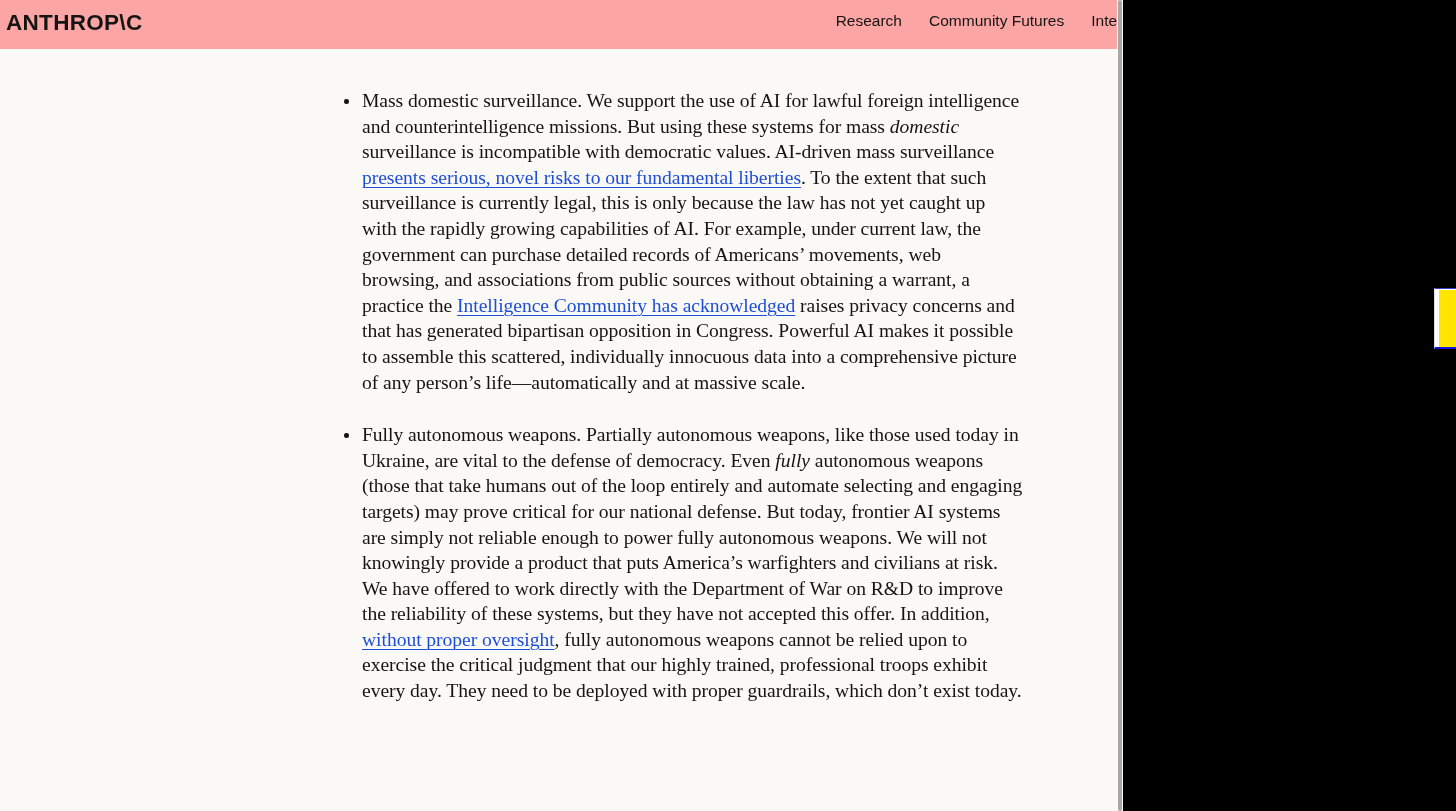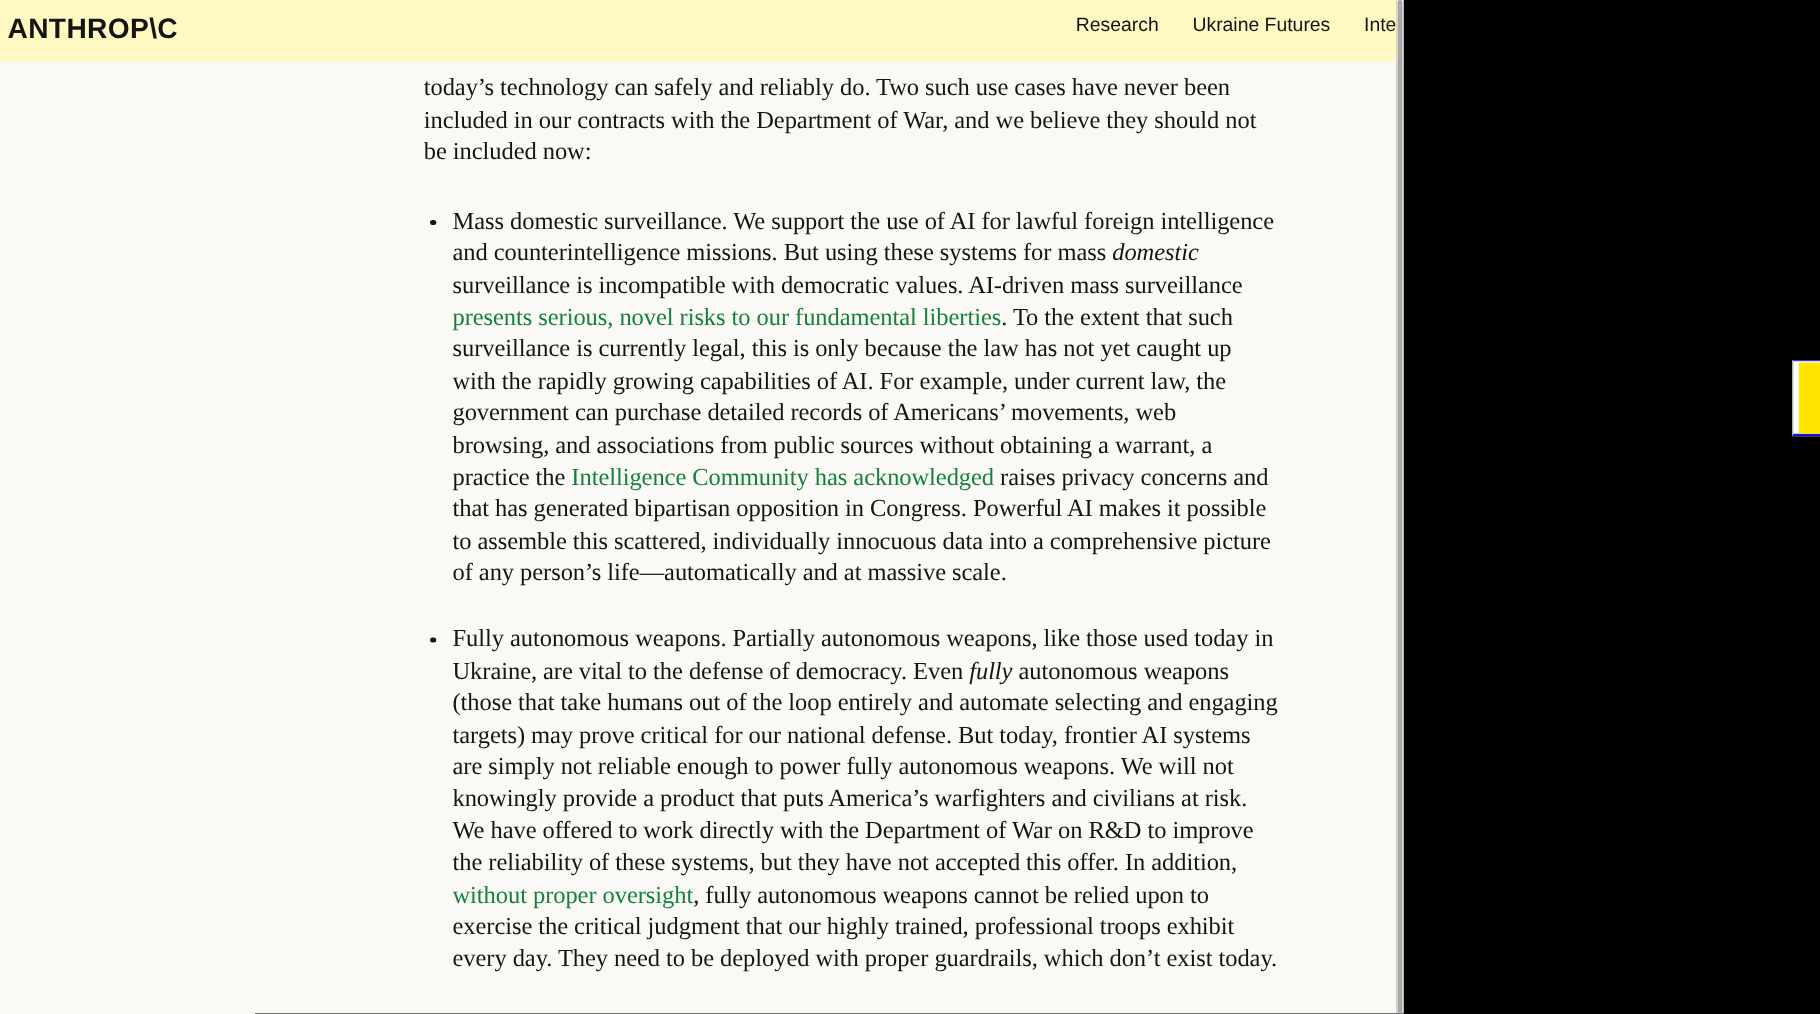--- a/index.html
+++ b/index.html
@@ -82,21 +82,21 @@
 
   
   header#site-header {
     position: absolute;
     left: 0;
     top: 0;
     width: 1280px;
     height: 49px;
     display: flex;
     align-items: center;
-    background: #fef9c3;
+    background: #fca5a5;
     z-index: 5;
   }
 
   #logo {
     position: absolute;
     left: 6px;
     top: 12px;
     font-family: "Liberation Sans", sans-serif;
     font-weight: 700;
     font-size: 22.5px;
@@ -172,21 +172,22 @@
     top: 11px;
     width: 4.5px;
     height: 4.5px;
     border-radius: 50%;
     background: #141413;
   }
 
   .lead { font-weight: 400; }
   .ital { font-style: italic; margin-top: 37px; }
   a.inline-link {
-    color: #15803d;
+    color: #1d4ed8;
+    text-decoration: underline;
     text-underline-offset: 2.5px;
     text-decoration-thickness: 1px;
     cursor: pointer;
   }
 </style>
 </head>
 <body>
 
 <div id="screen">
 
@@ -198,21 +199,21 @@
 
   <div id="viewport">
 
     <header id="site-header">
       <div id="logo">ANTHROP\C</div>
       <nav id="main-nav">
           <a class="nav-item">
             <span>Research</span>
           </a>
           <a class="nav-item">
-            <span>Ukraine Futures</span>
+            <span>Community Futures</span>
           </a>
           <a class="nav-item">
             <span>Intelligence</span>
             <span class="chev">
               <svg width="11" height="7" viewBox="0 0 11 7" fill="none" xmlns="http://www.w3.org/2000/svg">
                 <path d="M1 1L5.5 5.6L10 1" stroke="#141413" stroke-width="1.1" stroke-linecap="round" stroke-linejoin="round"></path>
               </svg>
             </span>
           </a>
           <a class="nav-item">
@@ -220,21 +221,20 @@
             <span class="chev">
               <svg width="11" height="7" viewBox="0 0 11 7" fill="none" xmlns="http://www.w3.org/2000/svg">
                 <path d="M1 1L5.5 5.6L10 1" stroke="#141413" stroke-width="1.1" stroke-linecap="round" stroke-linejoin="round"></path>
               </svg>
             </span>
           </a>
         </nav>
     </header>
 
     <article id="article">
-      <p class="intro">today’s technology can safely and reliably do. Two such use cases have never been included in our contracts with the Department of War, and we believe they should not be included now:</p>
       <ul id="points">
           <li><span class="lead">Mass domestic surveillance.</span><span> We support the use of AI for lawful foreign intelligence and counterintelligence missions. But using these systems for mass </span><em class="ital">domestic</em><span> surveillance is incompatible with democratic values. AI-driven mass surveillance </span><a class="inline-link">presents serious, novel risks to our fundamental liberties</a><span>. To the extent that such surveillance is currently legal, this is only because the law has not yet caught up with the rapidly growing capabilities of AI. For example, under current law, the government can purchase detailed records of Americans’ movements, web browsing, and associations from public sources without obtaining a warrant, a practice the </span><a class="inline-link">Intelligence Community has acknowledged</a><span> raises privacy concerns and that has generated bipartisan opposition in Congress. Powerful AI makes it possible to assemble this scattered, individually innocuous data into a comprehensive picture of any person’s life—automatically and at massive scale.</span></li>
           <li><span class="lead">Fully autonomous weapons.</span><span> Partially autonomous weapons, like those used today in Ukraine, are vital to the defense of democracy. Even </span><em class="ital">fully</em><span> autonomous weapons (those that take humans out of the loop entirely and automate selecting and engaging targets) may prove critical for our national defense. But today, frontier AI systems are simply not reliable enough to power fully autonomous weapons. We will not knowingly provide a product that puts America’s warfighters and civilians at risk. We have offered to work directly with the Department of War on R&amp;D to improve the reliability of these systems, but they have not accepted this offer. In addition, </span><a class="inline-link">without proper oversight</a><span>, fully autonomous weapons cannot be relied upon to exercise the critical judgment that our highly trained, professional troops exhibit every day. They need to be deployed with proper guardrails, which don’t exist today.</span></li>
         </ul>
     </article>
 
   </div>
 
   <div id="scrollbar">
     <div id="scrollbar-thumb"></div>

